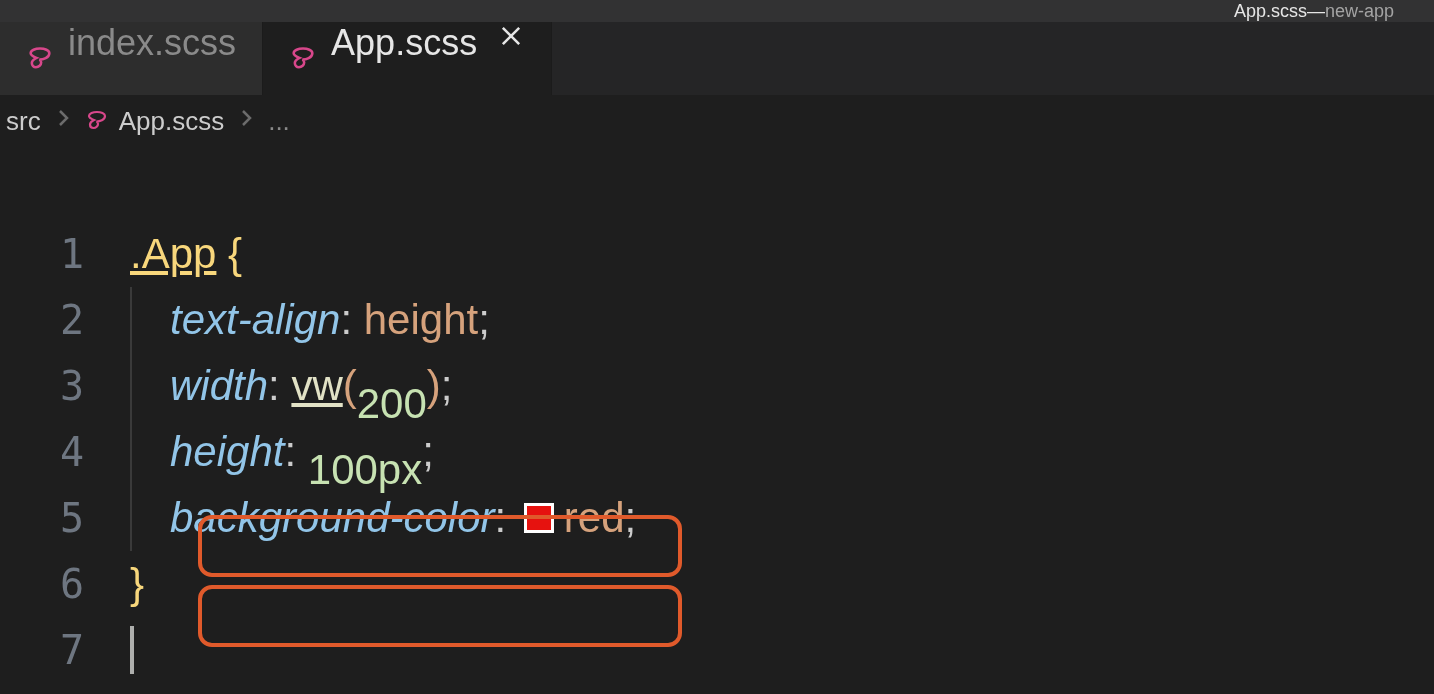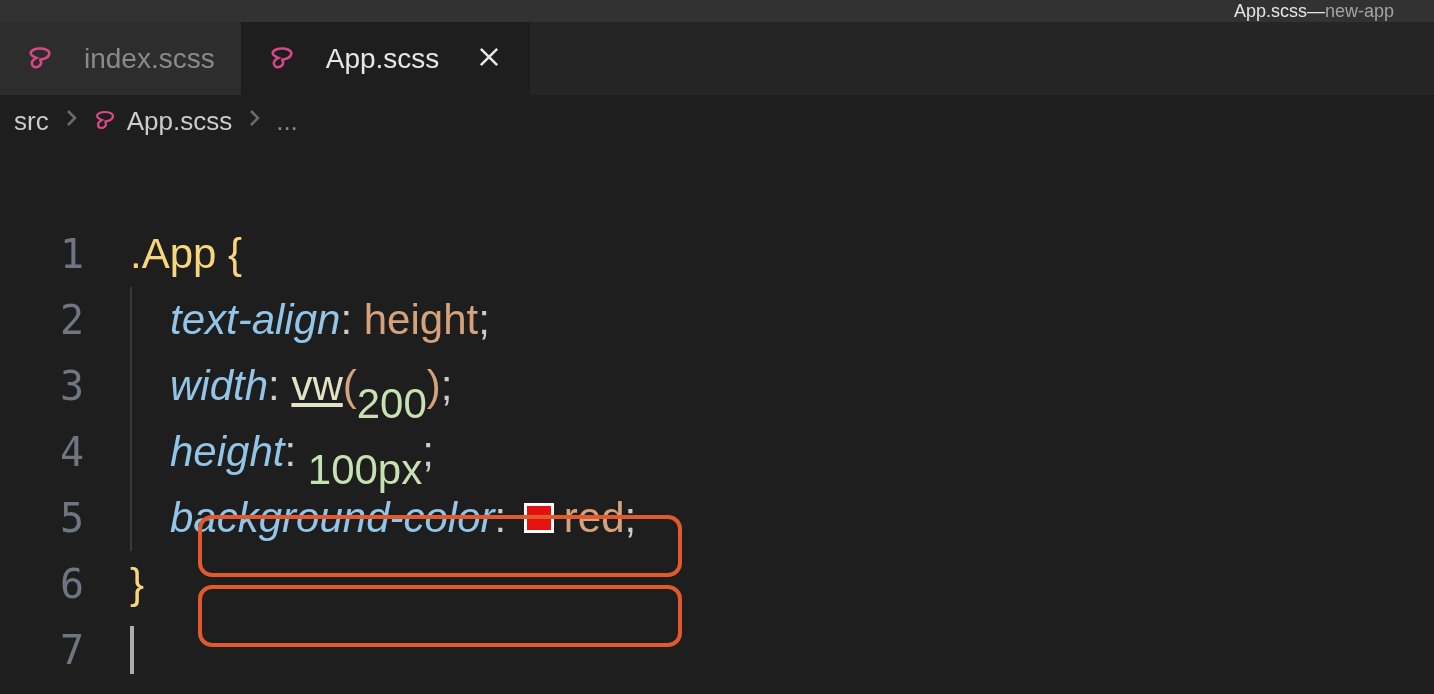--- a/index.html
+++ b/index.html
@@ -18,37 +18,37 @@
     --border-orange:#e05a2b;
     --red:#e6120f;
   }
   *{box-sizing:border-box;margin:0;padding:0;font-family:-apple-system,BlinkMacSystemFont,"Segoe UI",sans-serif;}
   body{background:var(--bg);width:1434px;height:694px;overflow:hidden;color:var(--text);}
 
   .titlebar{height:22px;background:var(--titlebar);display:flex;align-items:center;justify-content:flex-end;padding-right:40px;font-size:18px;color:var(--text-dim);}
   .titlebar span{color:var(--text-bright);}
 
   .tabbar{height:73px;background:#252526;display:flex;align-items:stretch;}
-  .tab{display:flex;align-items:center;gap:30px;padding:0 26px;font-size:28px;color:var(--text-dim);background:var(--tab-inactive);border-right:1px solid #1b1b1b;cursor:pointer;}
+  .tab{display:flex;gap:14px;padding:0 26px;font-size:36px;color:var(--text-dim);background:var(--tab-inactive);border-right:1px solid #1b1b1b;cursor:pointer;}
   .tab.active{background:var(--tab-active);color:var(--text-bright);}
   .tab .scss-icon{color:var(--pink);display:flex;align-items:center;}
   .tab .close{color:var(--text-bright);font-size:24px;line-height:1;margin-left:6px;}
 
-  .breadcrumb{height:52px;display:flex;align-items:center;gap:10px;padding:0 14px;font-size:26px;color:var(--text);}
+  .breadcrumb{height:52px;display:flex;align-items:center;gap:10px;padding:0 6px;font-size:26px;color:var(--text);}
   .breadcrumb .chev{color:#6c6c6c;}
   .breadcrumb .scss-icon{color:var(--pink);display:flex;align-items:center;}
   .breadcrumb .ellipsis{color:var(--text-dim);}
 
   .editor{position:relative;padding-top:74px;}
   .line{display:flex;align-items:center;height:66px;}
   .gutter{width:130px;text-align:right;padding-right:46px;font-family:"SF Mono",Menlo,Consolas,monospace;font-size:40px;color:#6e7681;}
   .indent-guide{width:2px;height:66px;background:#3a3a3a;margin-right:38px;flex-shrink:0;}
   .indent-guide.hidden{background:transparent;}
   .code{font-family:"SF Mono",Menlo,Consolas,monospace;font-size:42px;white-space:pre;display:flex;align-items:center;}
-  .c-sel{color:var(--yellow);}
+  .c-sel{color:var(--yellow);text-decoration:underline;}
   .c-brace{color:var(--yellow);}
   .c-prop{color:var(--prop);font-style:italic;}
   .c-val{color:var(--val);}
   .c-num{color:var(--num);margin-top:36px;}
   .c-punc{color:var(--text);}
   .c-func{color:#e2e2c6;text-decoration:underline;}
   .color-swatch{display:inline-block;width:30px;height:30px;background:var(--red);border:3px solid #fff;margin:0 10px 0 6px;vertical-align:middle;}
 
   .hl-box{position:absolute;border:4px solid var(--border-orange);border-radius:14px;pointer-events:none;}
   .hl1{left:198px;top:368px;width:484px;height:62px;}

